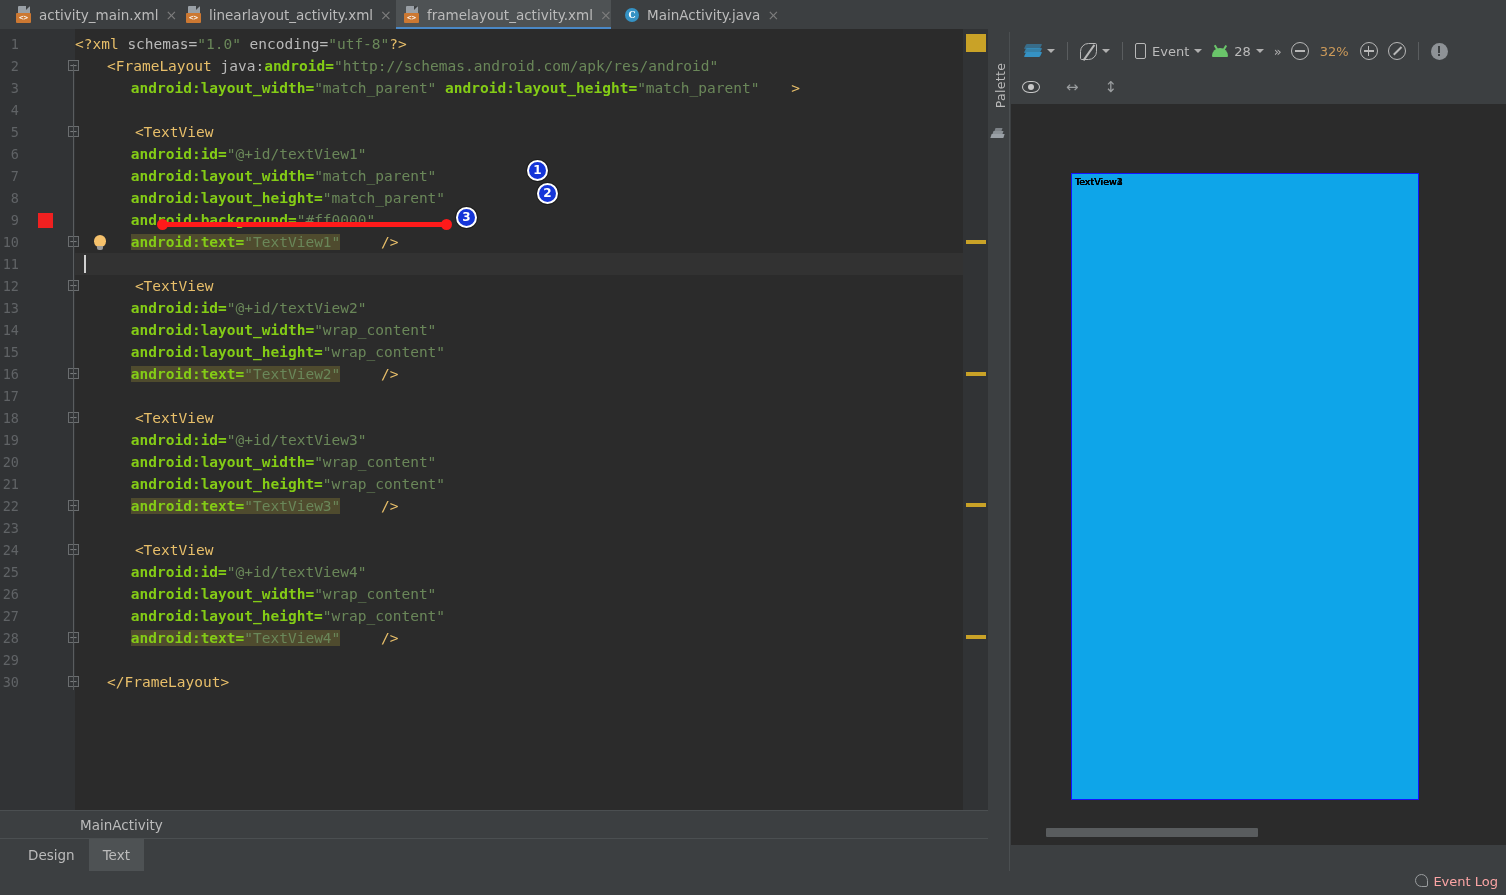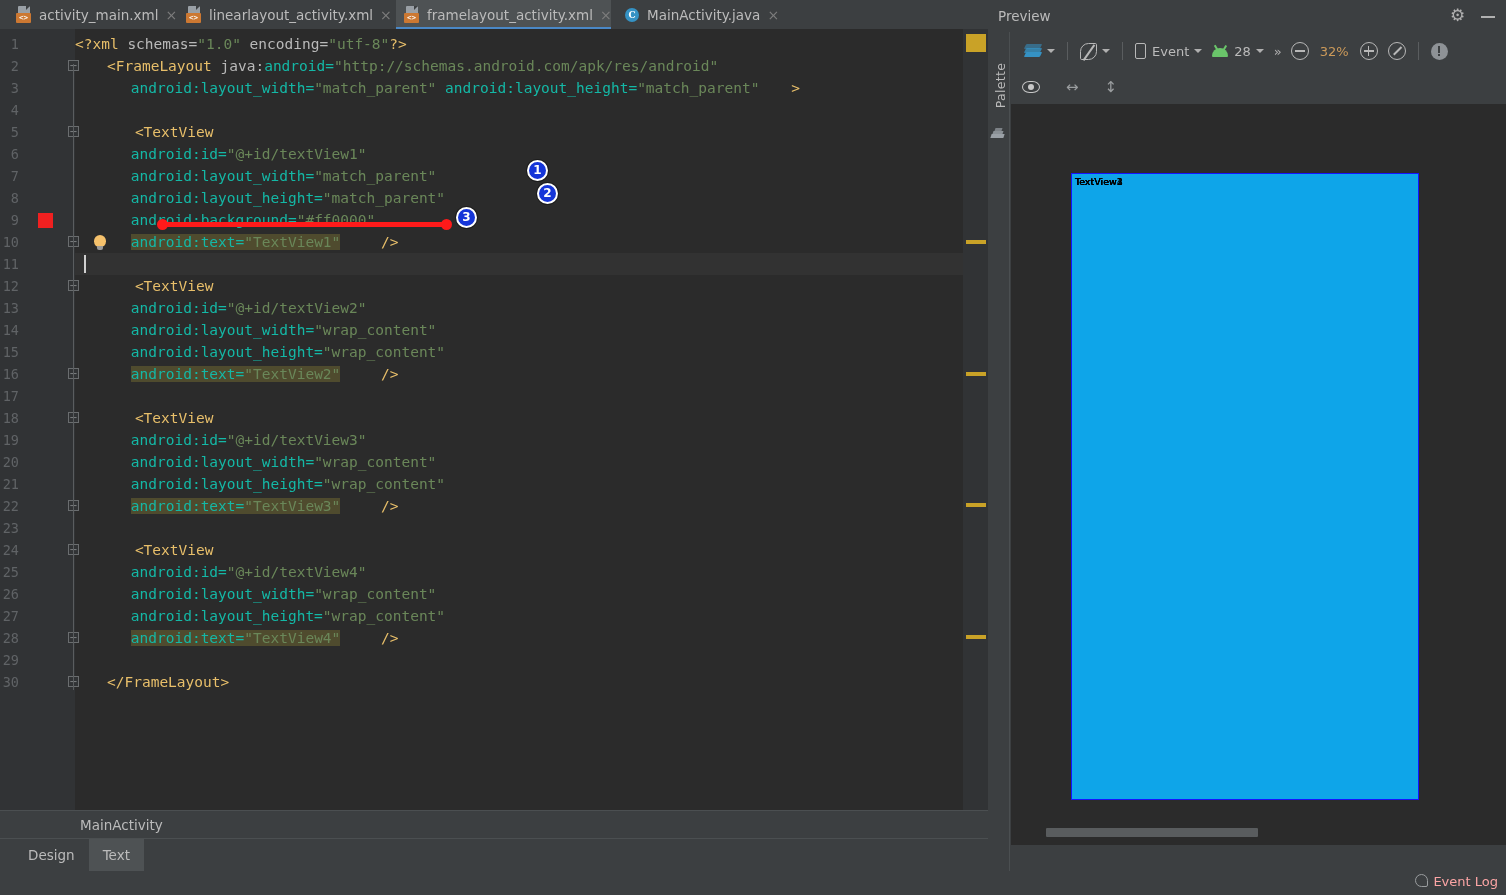--- a/index.html
+++ b/index.html
@@ -77,21 +77,21 @@
     font-size:14.5px;
   }
   .cline {
     position:absolute; left:0; height:22px; line-height:22px; white-space:pre;
     color:#a9b7c6;
   }
   .curline { position:absolute; left:0; width:913px; height:22px; background:#323232; }
   .caret { position:absolute; width:2px; height:18px; background:#d0d0d0; }
 
   .tag     { color:#e8bf6a;margin-left:32px; }
-  .attr    { color:#14b8a6; }
+  .attr    { color:#84cc16;font-weight:bold; }
   .ns      { color:#b9b9b9; }
   .str     { color:#6a8759; }
   .pi      { color:#e8bf6a; }
   .hl      { background:#4f4b2e; }
 
   .rightgut { position:absolute; left:963px; top:0; width:25px; height:781px; background:#313335; }
   .rmark { position:absolute; left:3px; width:20px; height:4px; background:#c9a227; }
   .rthumb { position:absolute; left:3px; top:5px; width:20px; height:18px; background:#c9a227; }
 
   .comppath {
@@ -357,25 +357,20 @@
         </div>
         <div class="btab active">
           <span>Text</span>
         </div>
       </div>
   <div class="caret" style="left: 84px; top: 255px;"></div>
     </div>
 
   <div class="preview-pane">
 
-    <div class="pv-header">
-      <span class="title">Preview</span>
-      <span class="gear"></span>
-      <span class="minus-btn"></span>
-    </div>
 
     <div class="pv-sidebar">
       <div class="vlabel">Palette</div>
       <div class="pal-ico">
         <span class="p1"></span>
           <span class="p2"></span>
           <span class="p3"></span>
       </div>
     </div>
 

